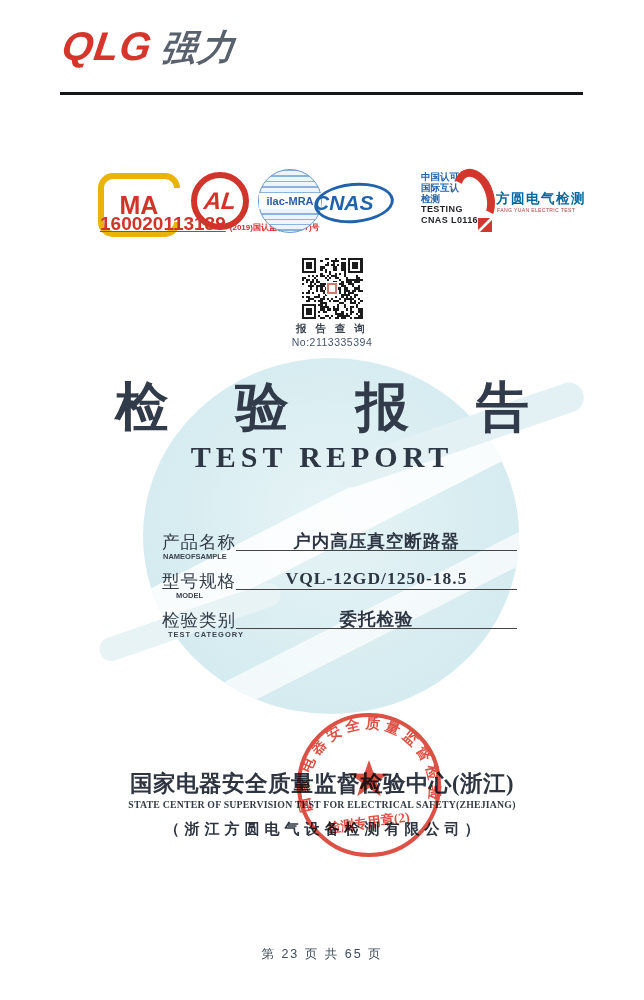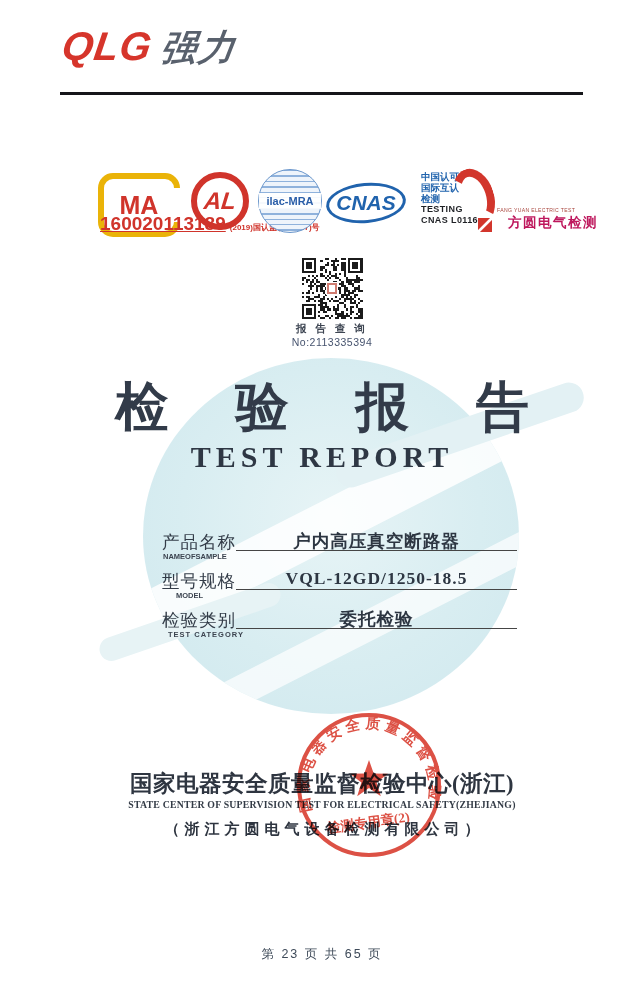--- a/index.html
+++ b/index.html
@@ -34,34 +34,34 @@
   .cma-num{color:#d0342b;font-weight:800;font-size:19px;text-decoration:underline;}
   .cma-app{color:#d0342b;font-weight:700;font-size:8px;}
   .cal{position:absolute;left:191px;top:12px;width:58px;height:58px;box-sizing:border-box;
        border:6px solid #d0342b;border-radius:50%;display:flex;align-items:center;justify-content:center;}
   .cal .ltr{font-size:24px;font-weight:900;font-style:italic;color:#d0342b;transform:skewX(-6deg);}
   .ilac{position:absolute;left:258px;top:9px;width:64px;height:64px;border-radius:50%;
         background:repeating-linear-gradient(180deg,#8fb2dc 0 1.4px,#eef4fb 1.4px 5.4px);
         border:1.5px solid #6b97cc;box-sizing:border-box;display:flex;align-items:center;justify-content:center;}
   .ilac .ltr{background:rgba(255,255,255,.92);width:100%;text-align:center;font-size:11px;
         font-weight:800;color:#2a5ea8;padding:2px 0;letter-spacing:0;}
-  .cnas{position:absolute;left:326px;top:23px;width:80px;height:40px;display:flex;align-items:center;justify-content:center;}
+  .cnas{position:absolute;left:314px;top:23px;width:80px;height:40px;display:flex;align-items:center;}
   .cnas::before{content:'';position:absolute;inset:0;border:3.5px solid #2063ad;border-radius:50%;transform:rotate(-5deg);}
   .cnas .ltr{font-size:21px;font-weight:900;font-style:italic;color:#2063ad;}
   .cnas-txt{position:absolute;left:421px;top:11px;line-height:11px;}
   .cnas-txt .zh{font-size:9.5px;font-weight:800;color:#2063ad;}
   .cnas-txt .en{font-size:9px;font-weight:800;color:#1f2125;letter-spacing:.4px;line-height:10.5px;}
   .fy{position:absolute;left:452px;top:8px;width:108px;height:66px;}
   .fy-swoosh{position:absolute;left:2px;top:0px;width:40px;height:58px;box-sizing:border-box;
         border:8px solid transparent;border-top-color:#d2362c;border-right-color:#d2362c;
         border-radius:50%;transform:rotate(-18deg);}
   .fy-sq{position:absolute;left:26px;top:50px;width:14px;height:14px;
         background:linear-gradient(135deg,#d2362c 42%,#ffffff 44% 56%,#d2362c 58%);}
-  .fy-cn{position:absolute;left:56px;top:22px;font-size:13.5px;font-weight:800;color:#be185d;
-        letter-spacing:1.5px;white-space:nowrap;margin-top:24px;}
+  .fy-cn{position:absolute;left:44px;top:22px;font-size:13.5px;font-weight:800;color:#0369a1;
+        letter-spacing:1.5px;white-space:nowrap;}
   .fy-en{position:absolute;left:45px;top:40px;font-size:6px;color:#a8443c;letter-spacing:.4px;
         transform:scale(.85);transform-origin:left top;white-space:nowrap;}
   
   .qr-wrap{position:absolute;left:272px;top:258px;width:120px;text-align:center;}
   .qr-wrap svg{width:82px;height:61px;display:block;margin:0 auto;}
   .qr-cap{margin-top:3px;font-size:10.5px;font-weight:700;color:#3d4552;letter-spacing:3px;}
   .qr-num{font-size:10.5px;color:#46536e;letter-spacing:.5px;}
   
   .title-cn{position:absolute;left:0;top:372px;width:100%;text-align:center;
         font-family:"Liberation Serif","DejaVu Serif",serif;font-size:53px;font-weight:700;

